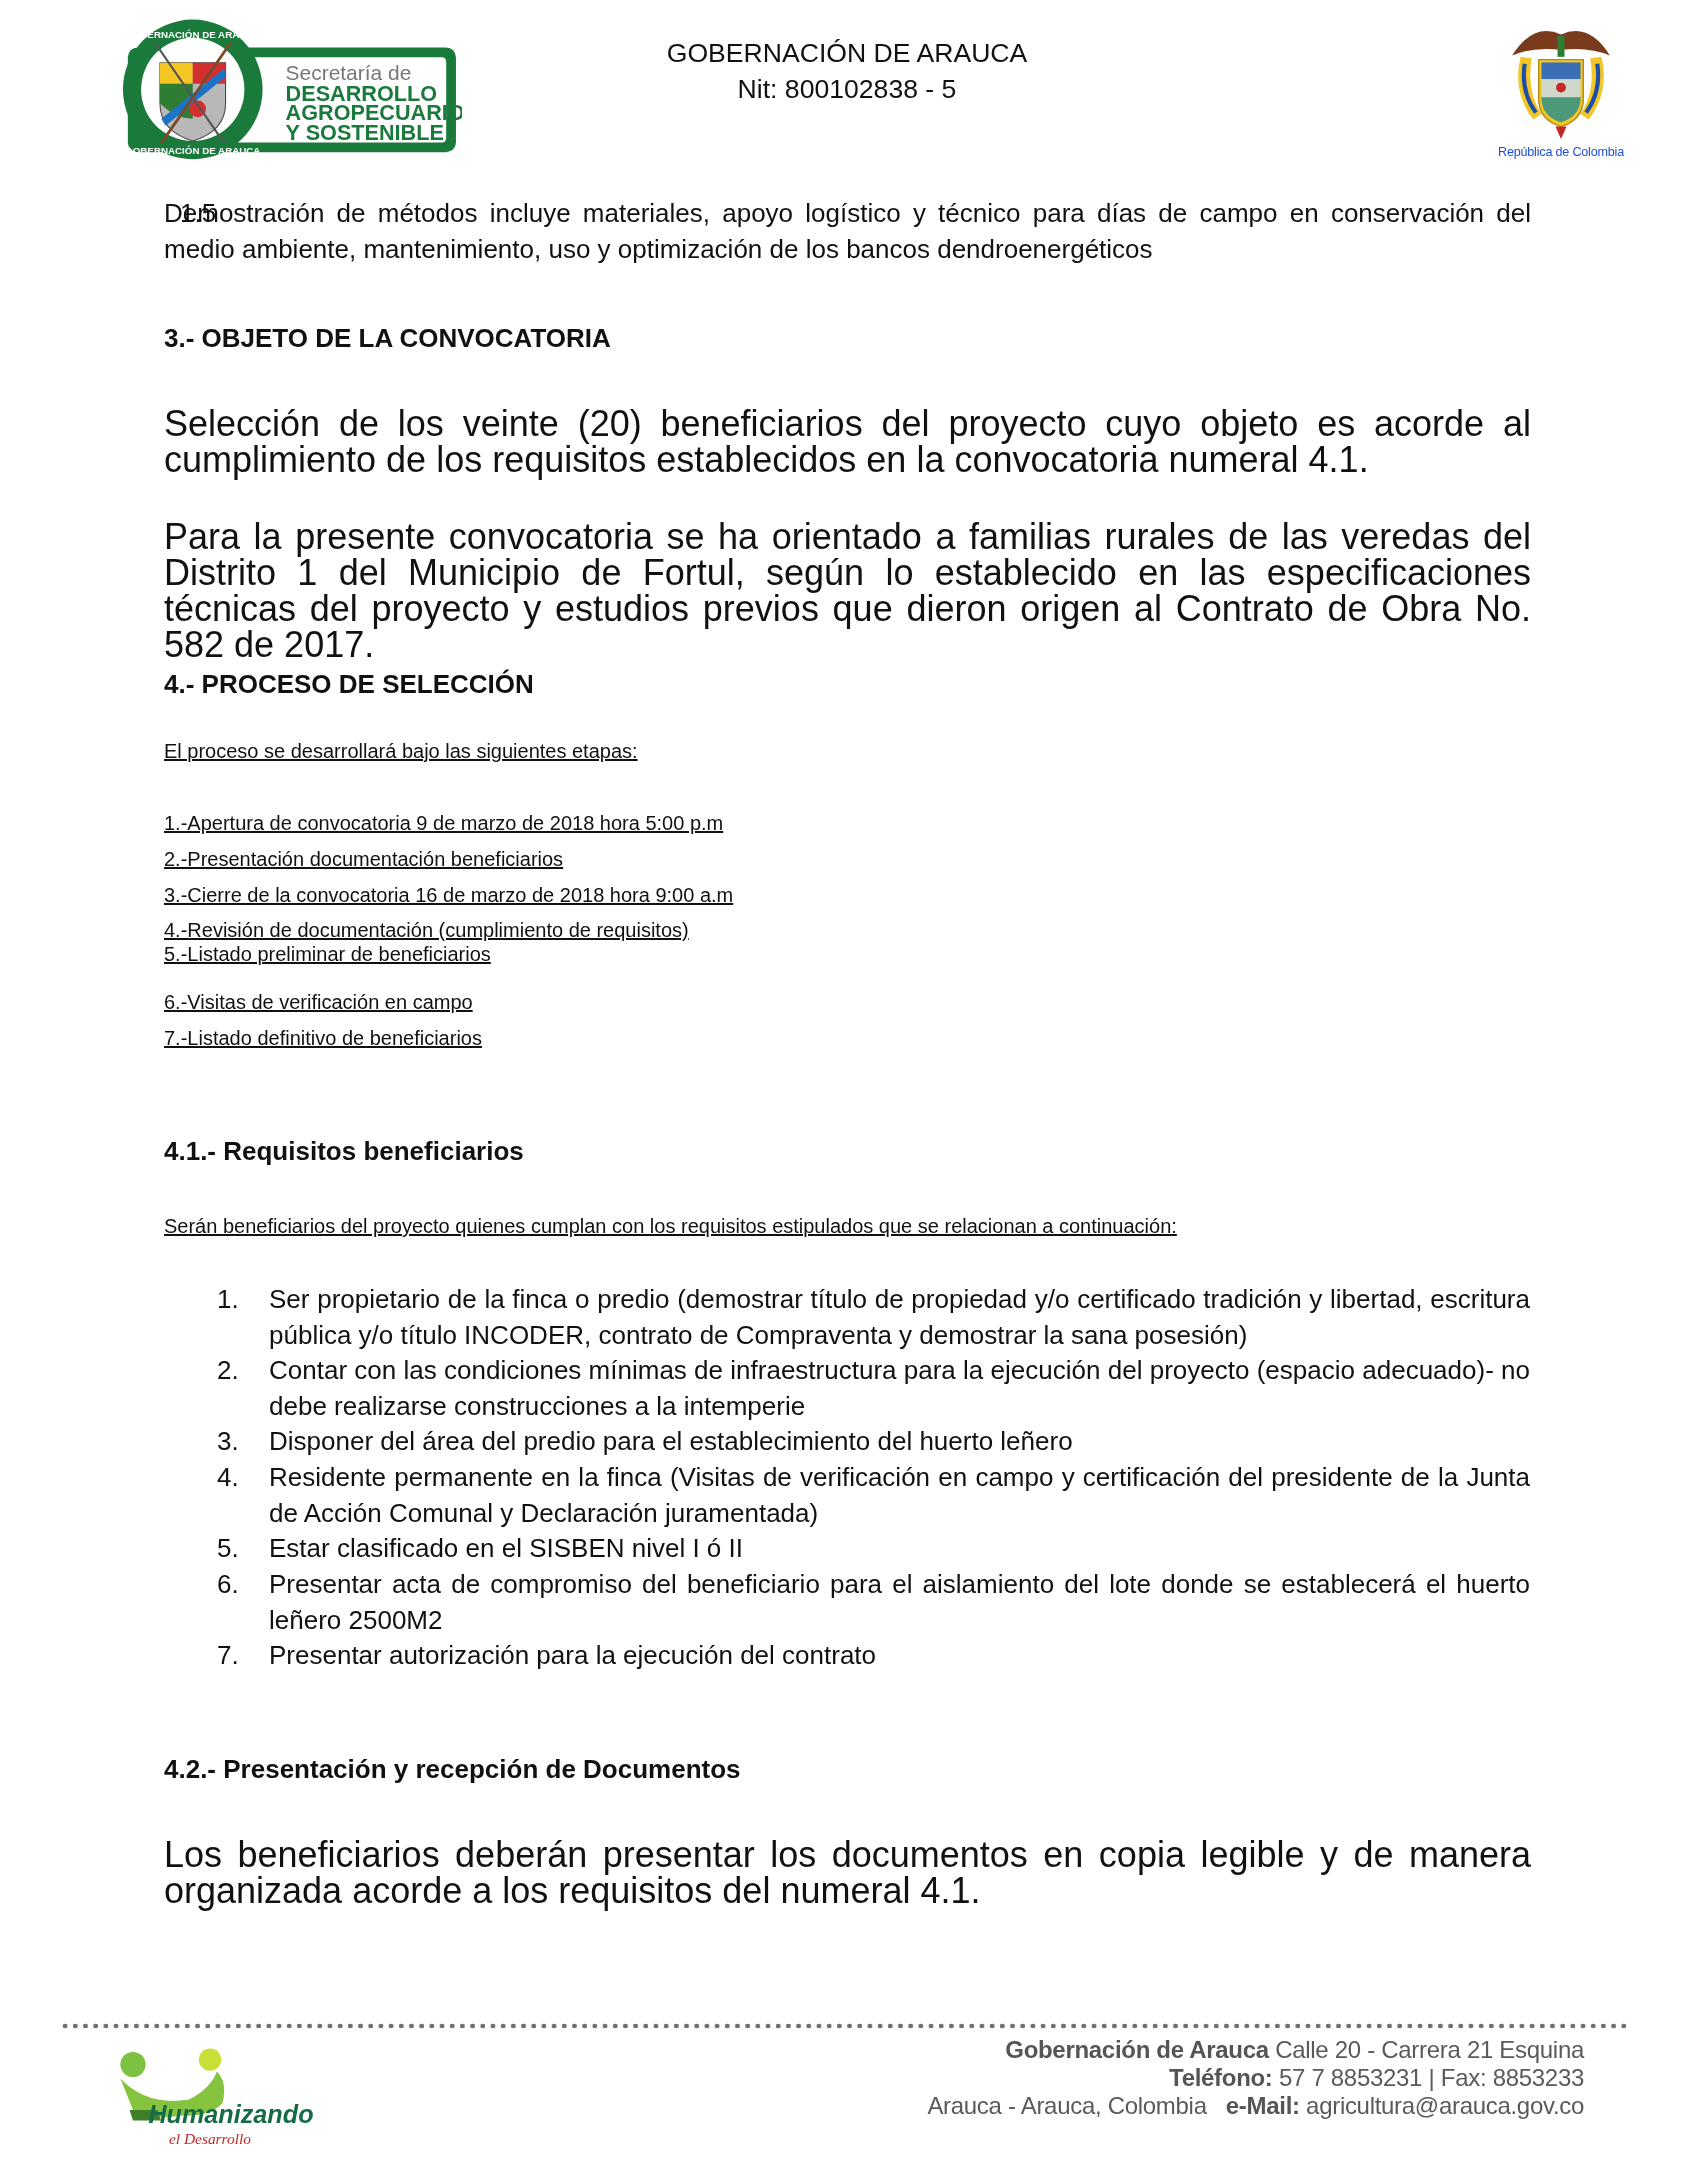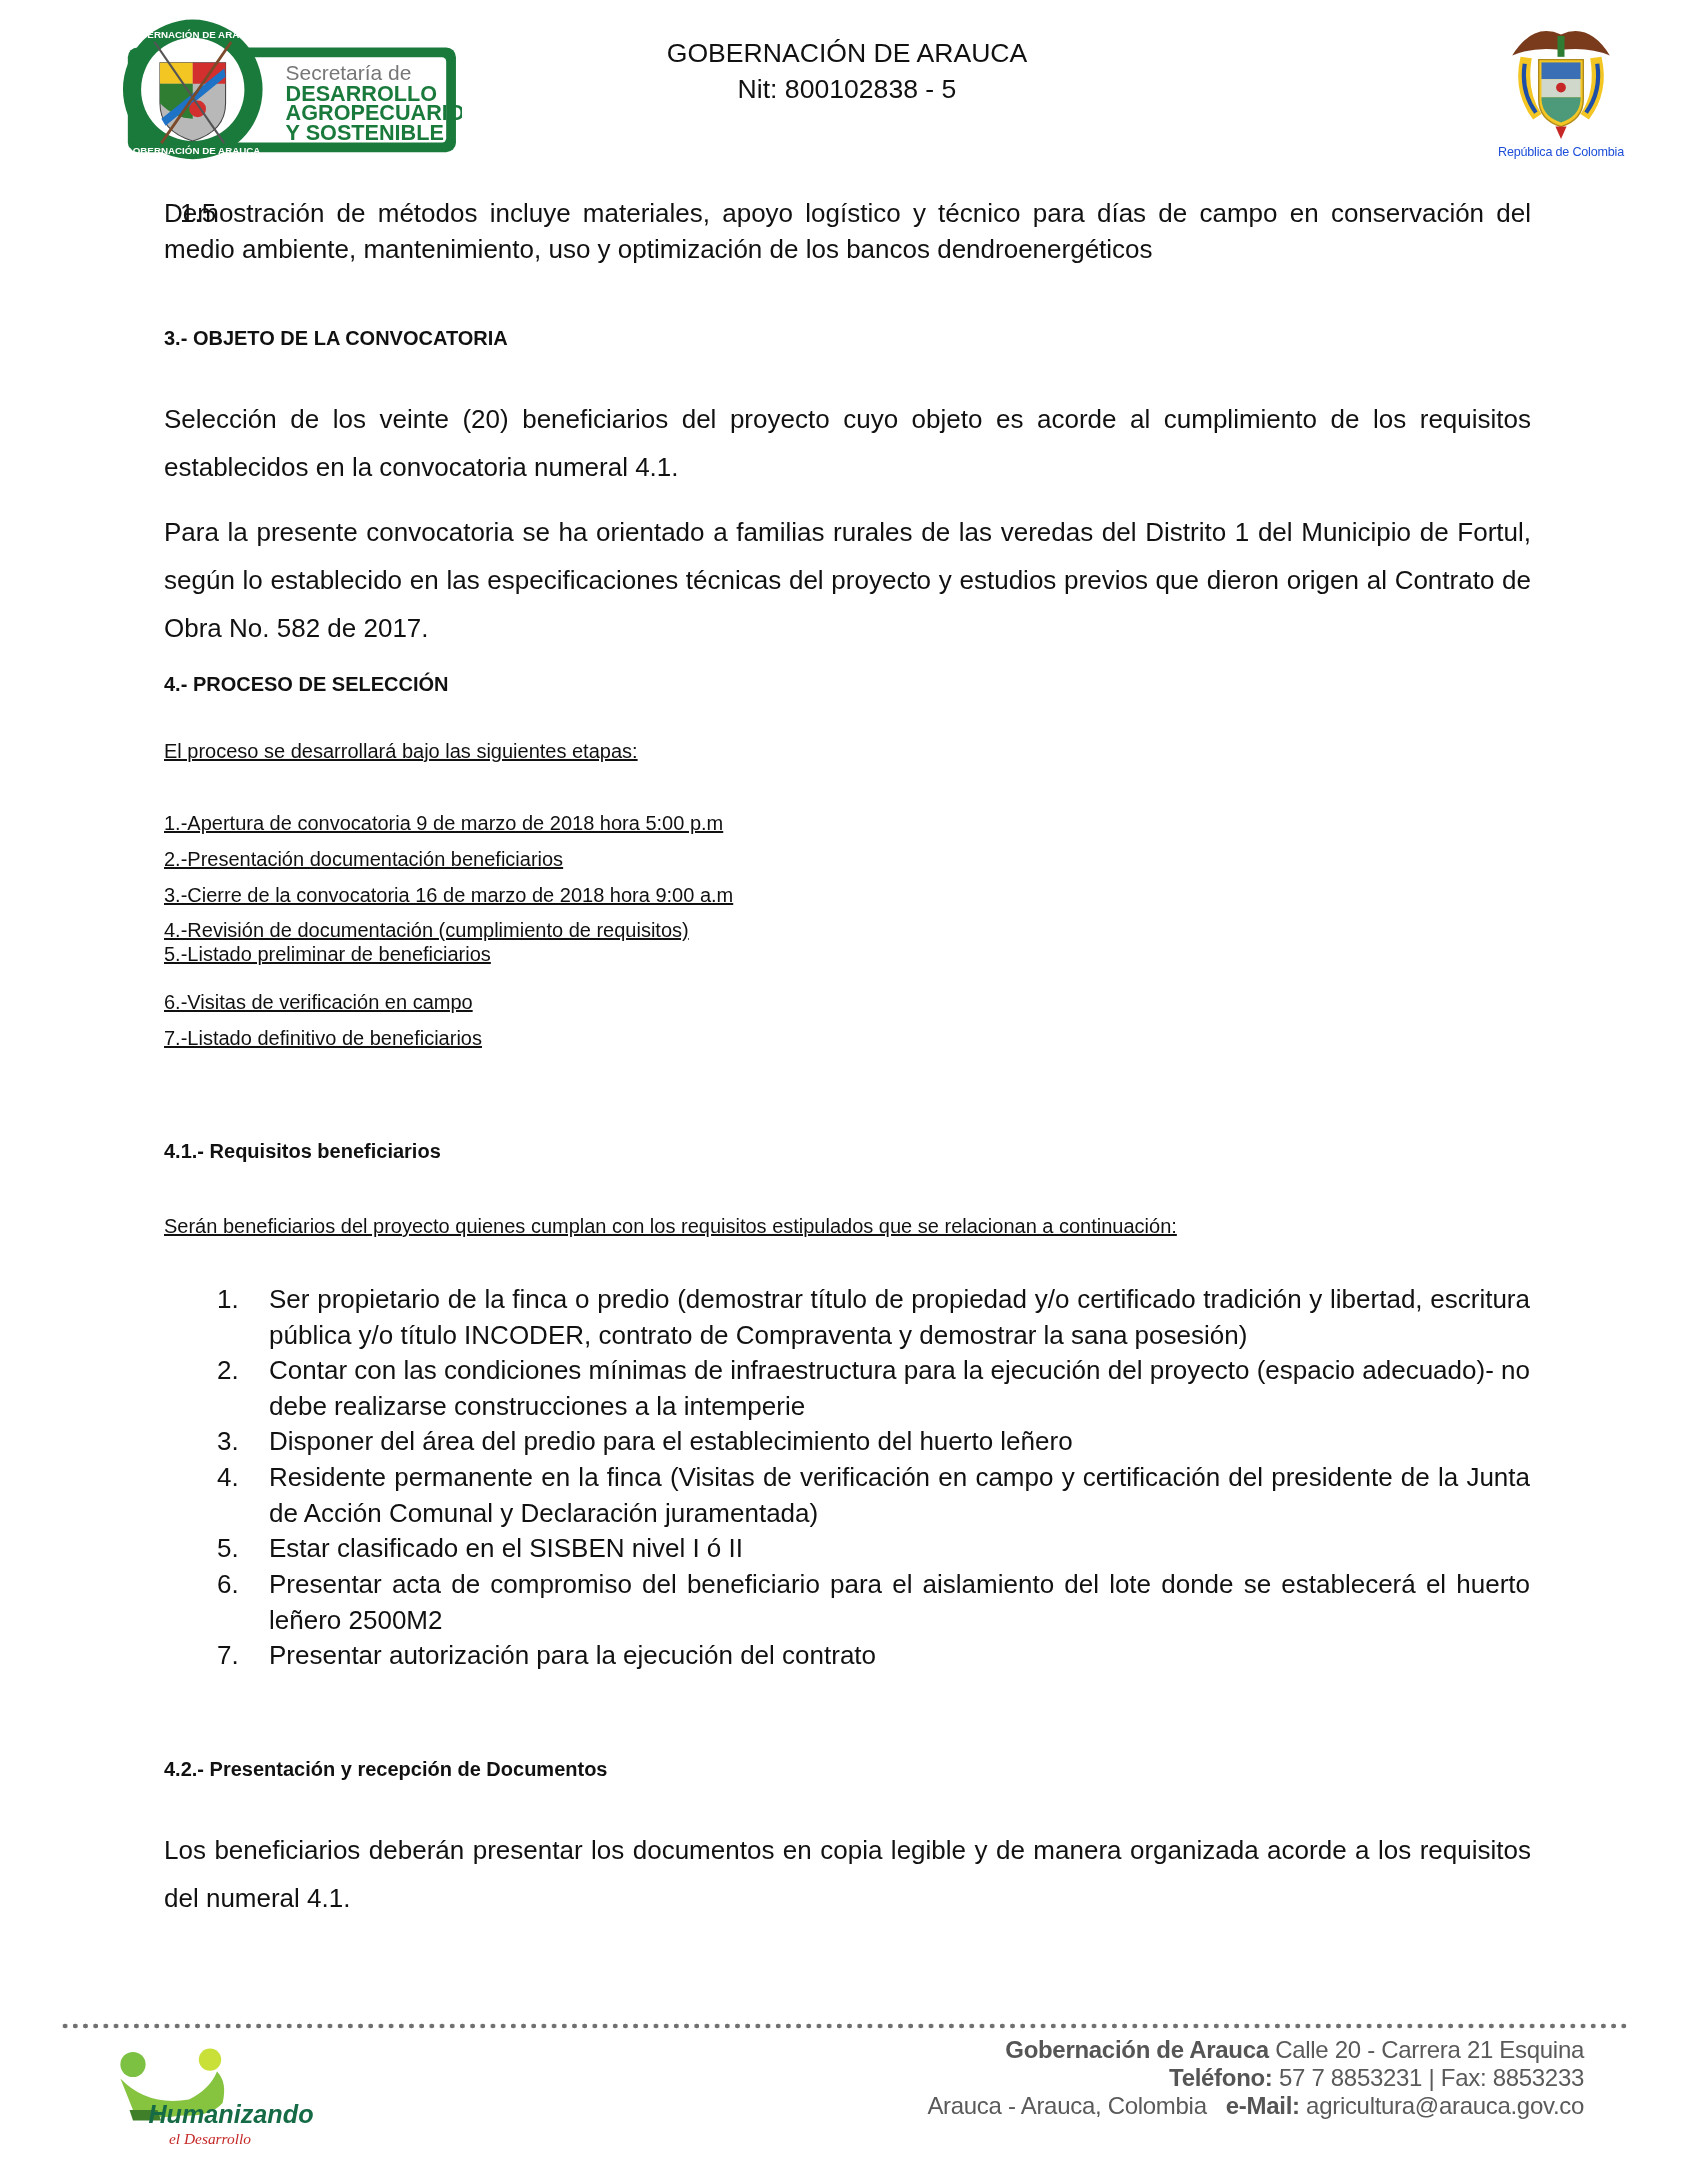--- a/index.html
+++ b/index.html
@@ -8,24 +8,24 @@
       font-family: "Liberation Sans", "DejaVu Sans", sans-serif;
       color: #111111;
     }
     
     .hdr-logo-left { position: absolute; left: 119px; top: 14px; width: 343px; height: 148px; }
     .hdr-center { position: absolute; left: 602px; top: 35px; width: 490px; text-align: center;
       font-size: 26.6px; line-height: 36px; color: #111; }
     .hdr-logo-right { position: absolute; left: 1491px; top: 15.4px; width: 140px; height: 150px; }
     .hdr-logo-right .cap { position: absolute; left: 0; right: 0; top: 130px; text-align: center;
       font-size: 12.6px; color: #1d4ed8; letter-spacing: -0.2px; }
-    .p { position: absolute; left: 164px; width: 1367px; font-size: 26px; line-height: 48px;
-      text-align: justify; }
+    .p { position: absolute; left: 164px; width: 1367px; font-size: 36px; line-height: 36px;
+      text-align: justify; margin-top: 11px; }
     .p.last-left { text-align-last: left; }
-    .h { position: absolute; left: 164px; font-size: 20px; line-height: 36px; font-weight: bold; }
+    .h { position: absolute; left: 164px; font-size: 26px; line-height: 36px; font-weight: bold; }
     .line { position: absolute; left: 164px; font-size: 20px; line-height: 36px; white-space: nowrap; text-decoration: underline; }
     .hang { position: absolute; left: 164px; width: 1367px; font-size: 26px; line-height: 36px; }
     .hang .num { position: absolute; left: 16px; }
     .hang .txt { text-align: justify; text-align-last: left; }
 
     .ol-item { position: absolute; left: 217px; width: 1313px; font-size: 26px; line-height: 36px; }
     .ol-item .num { position: absolute; left: 0; width: 42px; }
     .ol-item .txt { margin-left: 52px; text-align: justify; text-align-last: left; }
 
     

